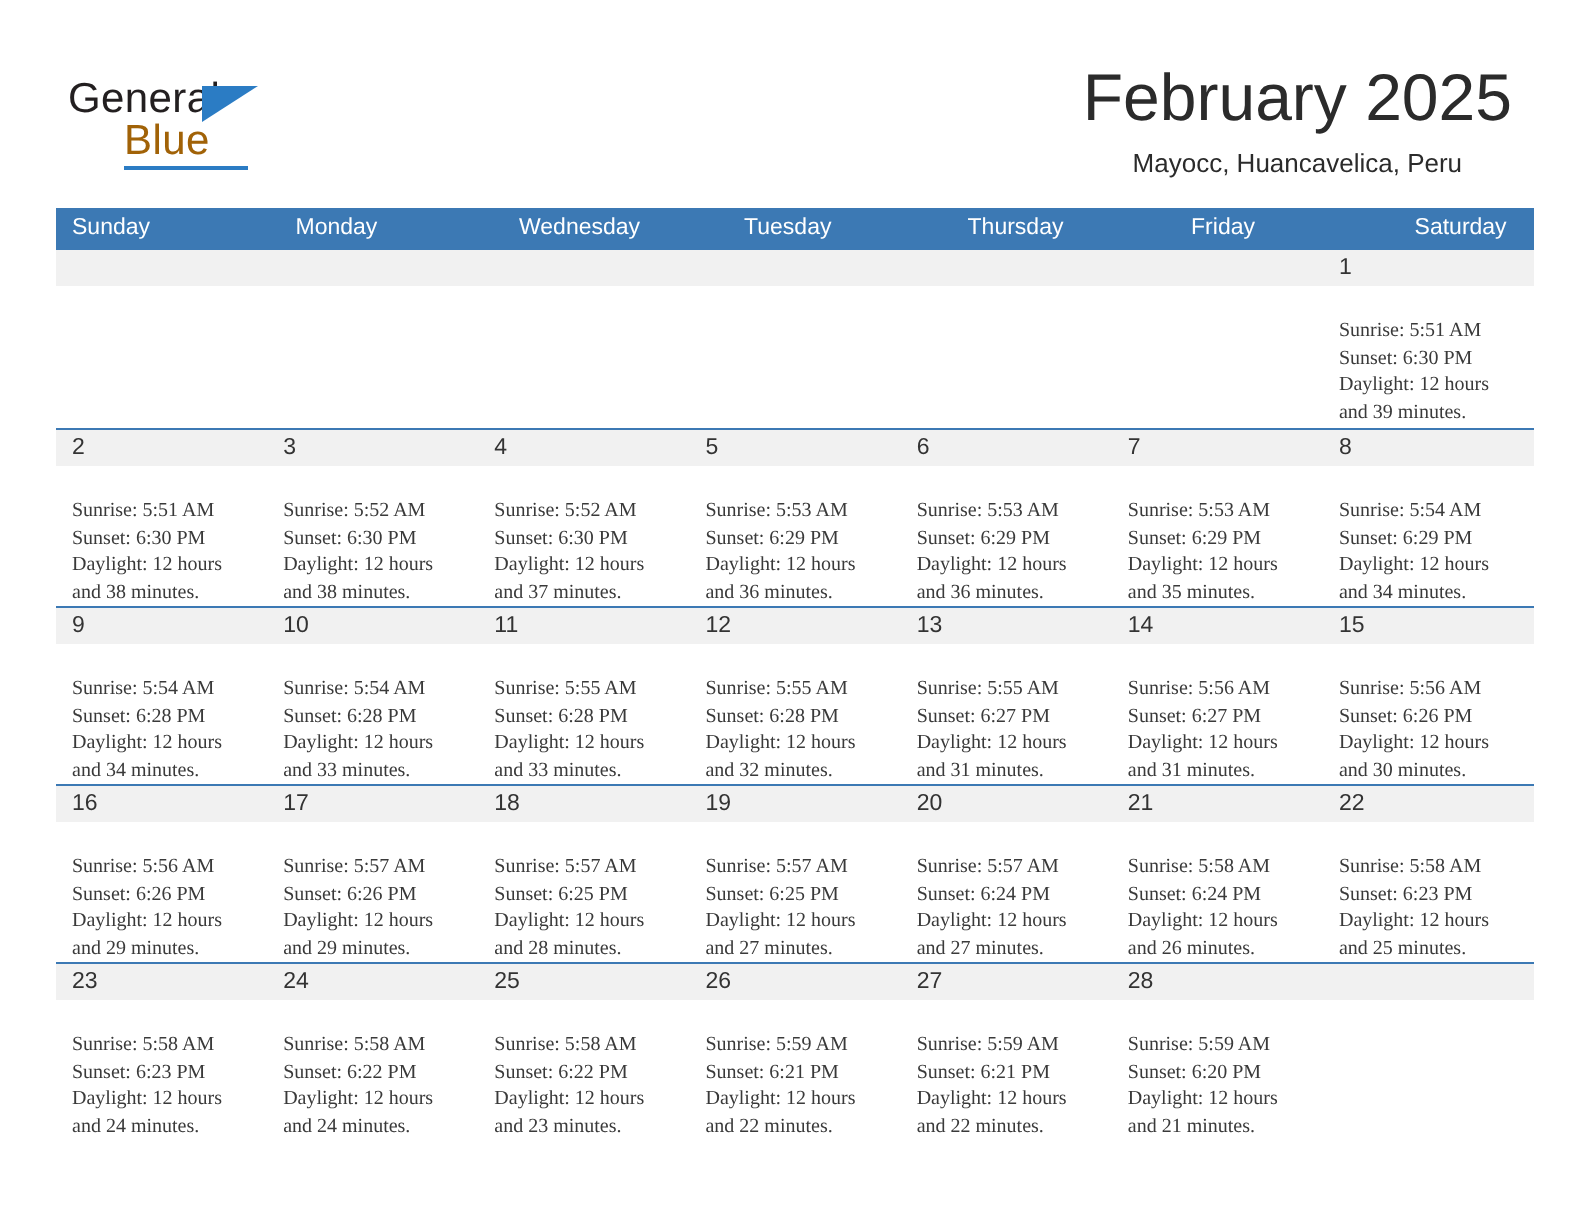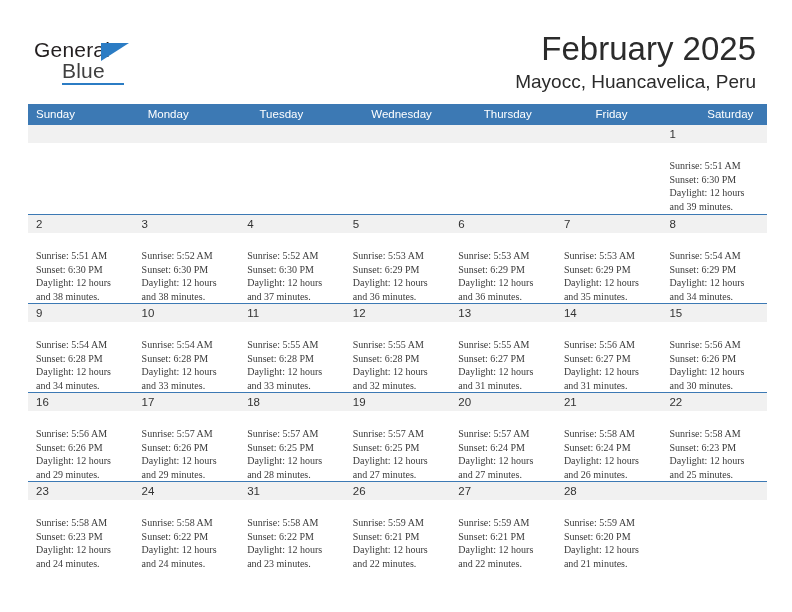--- a/index.html
+++ b/index.html
@@ -48,21 +48,21 @@
     left: 67px;
     top: 5px;
     width: 0; height: 0;
     border-left: 28px solid #2b7cc4;
     border-bottom: 18px solid transparent;
   }
   .logo-blue {
     position: absolute;
     left: 28px; top: 21px;
     font-size: 21px;
-    color: #404040;
+    color: #a16207;
     letter-spacing: 0.2px;
   }
   .logo-underline {
     position: absolute;
     left: 28px;
     top: 45px;
     width: 62px;
     height: 2px;
     background: #2b7cc4;
   }
@@ -73,21 +73,21 @@
     top: 34px;
     text-align: right;
   }
   .cal-title {
     font-size: 33px;
     color: #2b2b2b;
     line-height: 30px;
     white-space: nowrap;
   }
   .cal-subtitle {
-    font-size: 19px;
+    font-size: 13px;
     color: #2b2b2b;
     line-height: 18px;
     margin-top: 9px;
     white-space: nowrap;
     text-align: center;
   }
 
   
   .calendar {
     position: absolute;
@@ -167,22 +167,22 @@
       <div class="cal-subtitle">Mayocc, Huancavelica, Peru</div>
     </div>
 
   </div>
 
   <div class="calendar">
 
     <div class="dow-row">
       <div class="dow">Sunday</div>
       <div class="dow">Monday</div>
+      <div class="dow">Wednesday</div>
       <div class="dow">Tuesday</div>
-      <div class="dow">Wednesday</div>
       <div class="dow">Thursday</div>
       <div class="dow">Friday</div>
       <div class="dow">Saturday</div>
     </div>
 
     <div id="weeks-container">
         <div class="week first">
           <div class="cell empty">
             <div class="cell-date"></div>
             <div class="cell-lines">
@@ -455,21 +455,21 @@
           <div class="cell">
             <div class="cell-date">24</div>
             <div class="cell-lines">
               <div>Sunrise: 5:58 AM</div>
               <div>Sunset: 6:22 PM</div>
               <div>Daylight: 12 hours</div>
               <div>and 24 minutes.</div>
             </div>
           </div>
           <div class="cell">
-            <div class="cell-date">31</div>
+            <div class="cell-date">25</div>
             <div class="cell-lines">
               <div>Sunrise: 5:58 AM</div>
               <div>Sunset: 6:22 PM</div>
               <div>Daylight: 12 hours</div>
               <div>and 23 minutes.</div>
             </div>
           </div>
           <div class="cell">
             <div class="cell-date">26</div>
             <div class="cell-lines">

